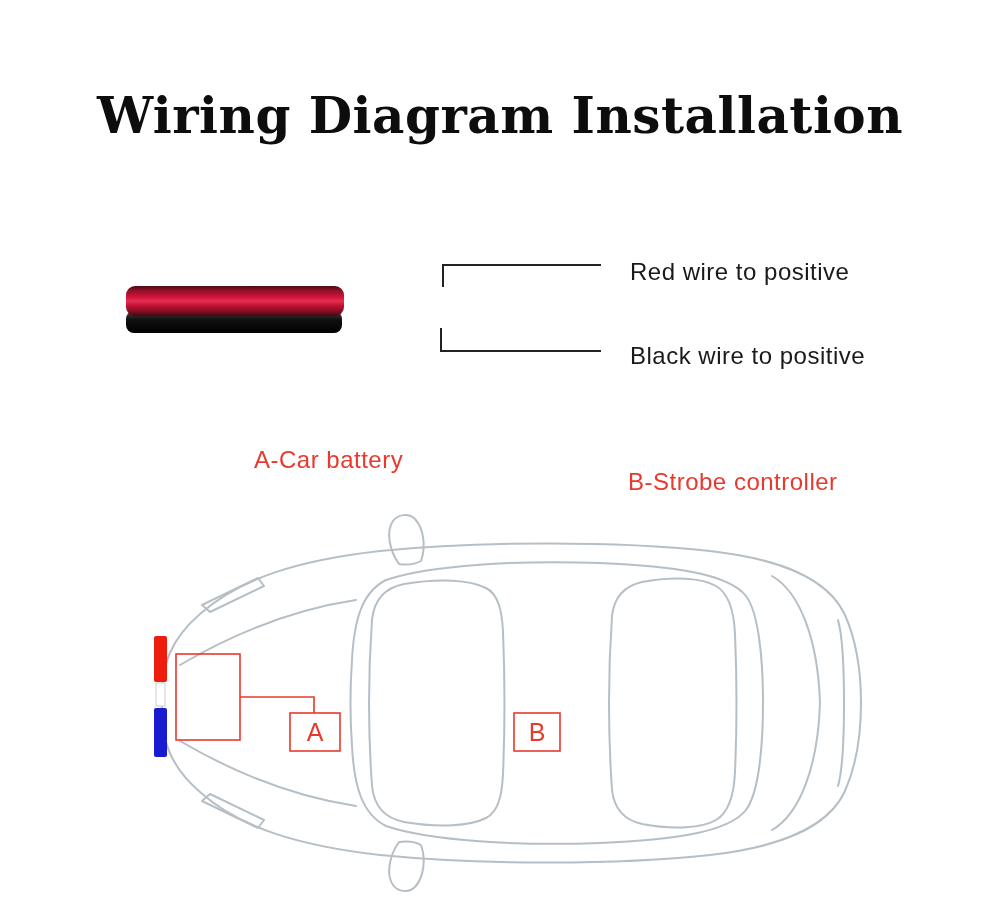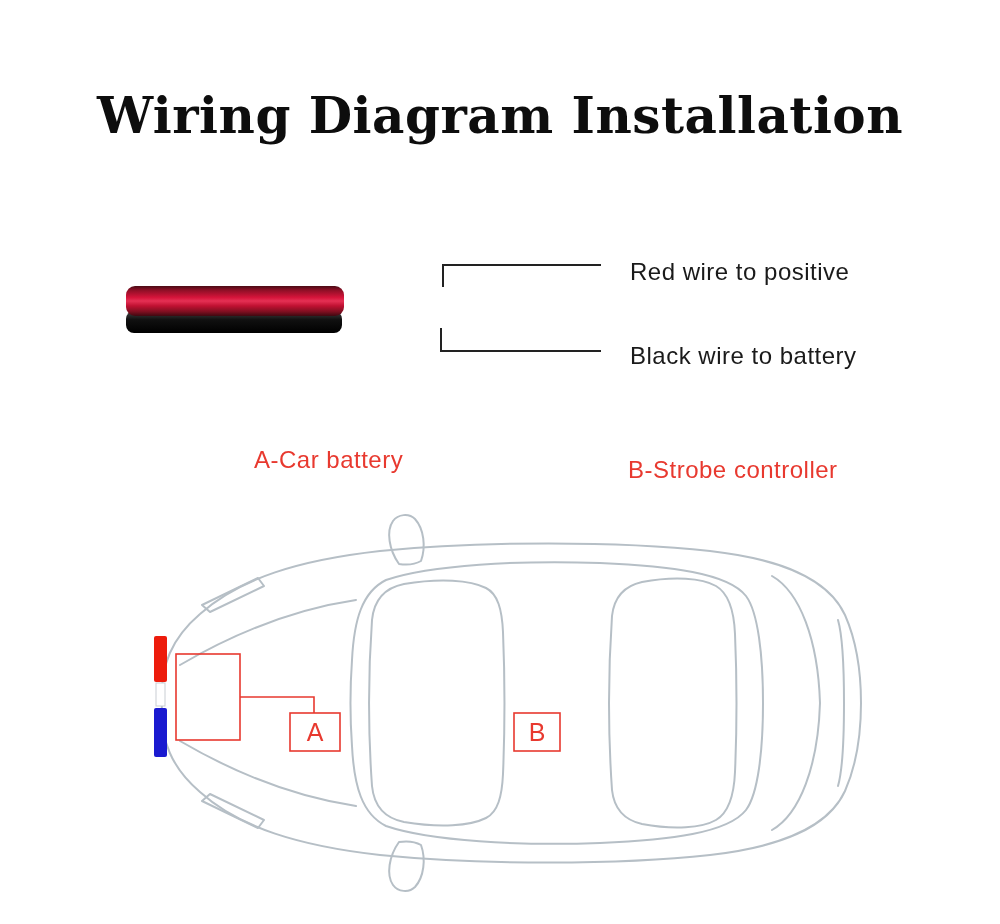--- a/index.html
+++ b/index.html
@@ -63,21 +63,21 @@
   .legend-red   { left: 630px; top: 238px; }
   .legend-black { left: 630px; top: 322px; }
   .callout {
     position: absolute;
     font-size: 24px;
     color: #e8392f;
     letter-spacing: 0.5px;
     white-space: nowrap;
   }
   .callout-a { left: 254px; top: 426px; }
-  .callout-b { left: 628px; top: 436px; }
+  .callout-b { left: 628px; top: 448px; }
   .diagram-svg {
     position: absolute;
     left: 0; top: 0;
     width: 1000px;
     height: 924px;
   }
   .box-letter {
     position: absolute;
     color: #e8392f;
     font-size: 25px;
@@ -100,21 +100,21 @@
 <div class="page">
 
   <h1 class="title">Wiring Diagram Installation</h1>
 
   <div class="wire-graphic">
     <div class="wire-red"></div>
     <div class="wire-black"></div>
   </div>
 
   <div class="legend-label legend-red">Red wire to positive</div>
-  <div class="legend-label legend-black">Black wire to battery</div>
+  <div class="legend-label legend-black">Black wire to positive</div>
 
   <div class="callout callout-a">A-Car battery</div>
   <div class="callout callout-b">B-Strobe controller</div>
 
   <svg class="diagram-svg" viewBox="0 0 1000 924" xmlns="http://www.w3.org/2000/svg">
 
     <polyline points="443,267 443,245 601,245" fill="none" stroke="#222222" stroke-width="2"></polyline>
     <polyline points="441,308 441,331 601,331" fill="none" stroke="#222222" stroke-width="2"></polyline>
 
     <g stroke="#b6bfc6" stroke-width="2" fill="none" stroke-linecap="round" stroke-linejoin="round">

